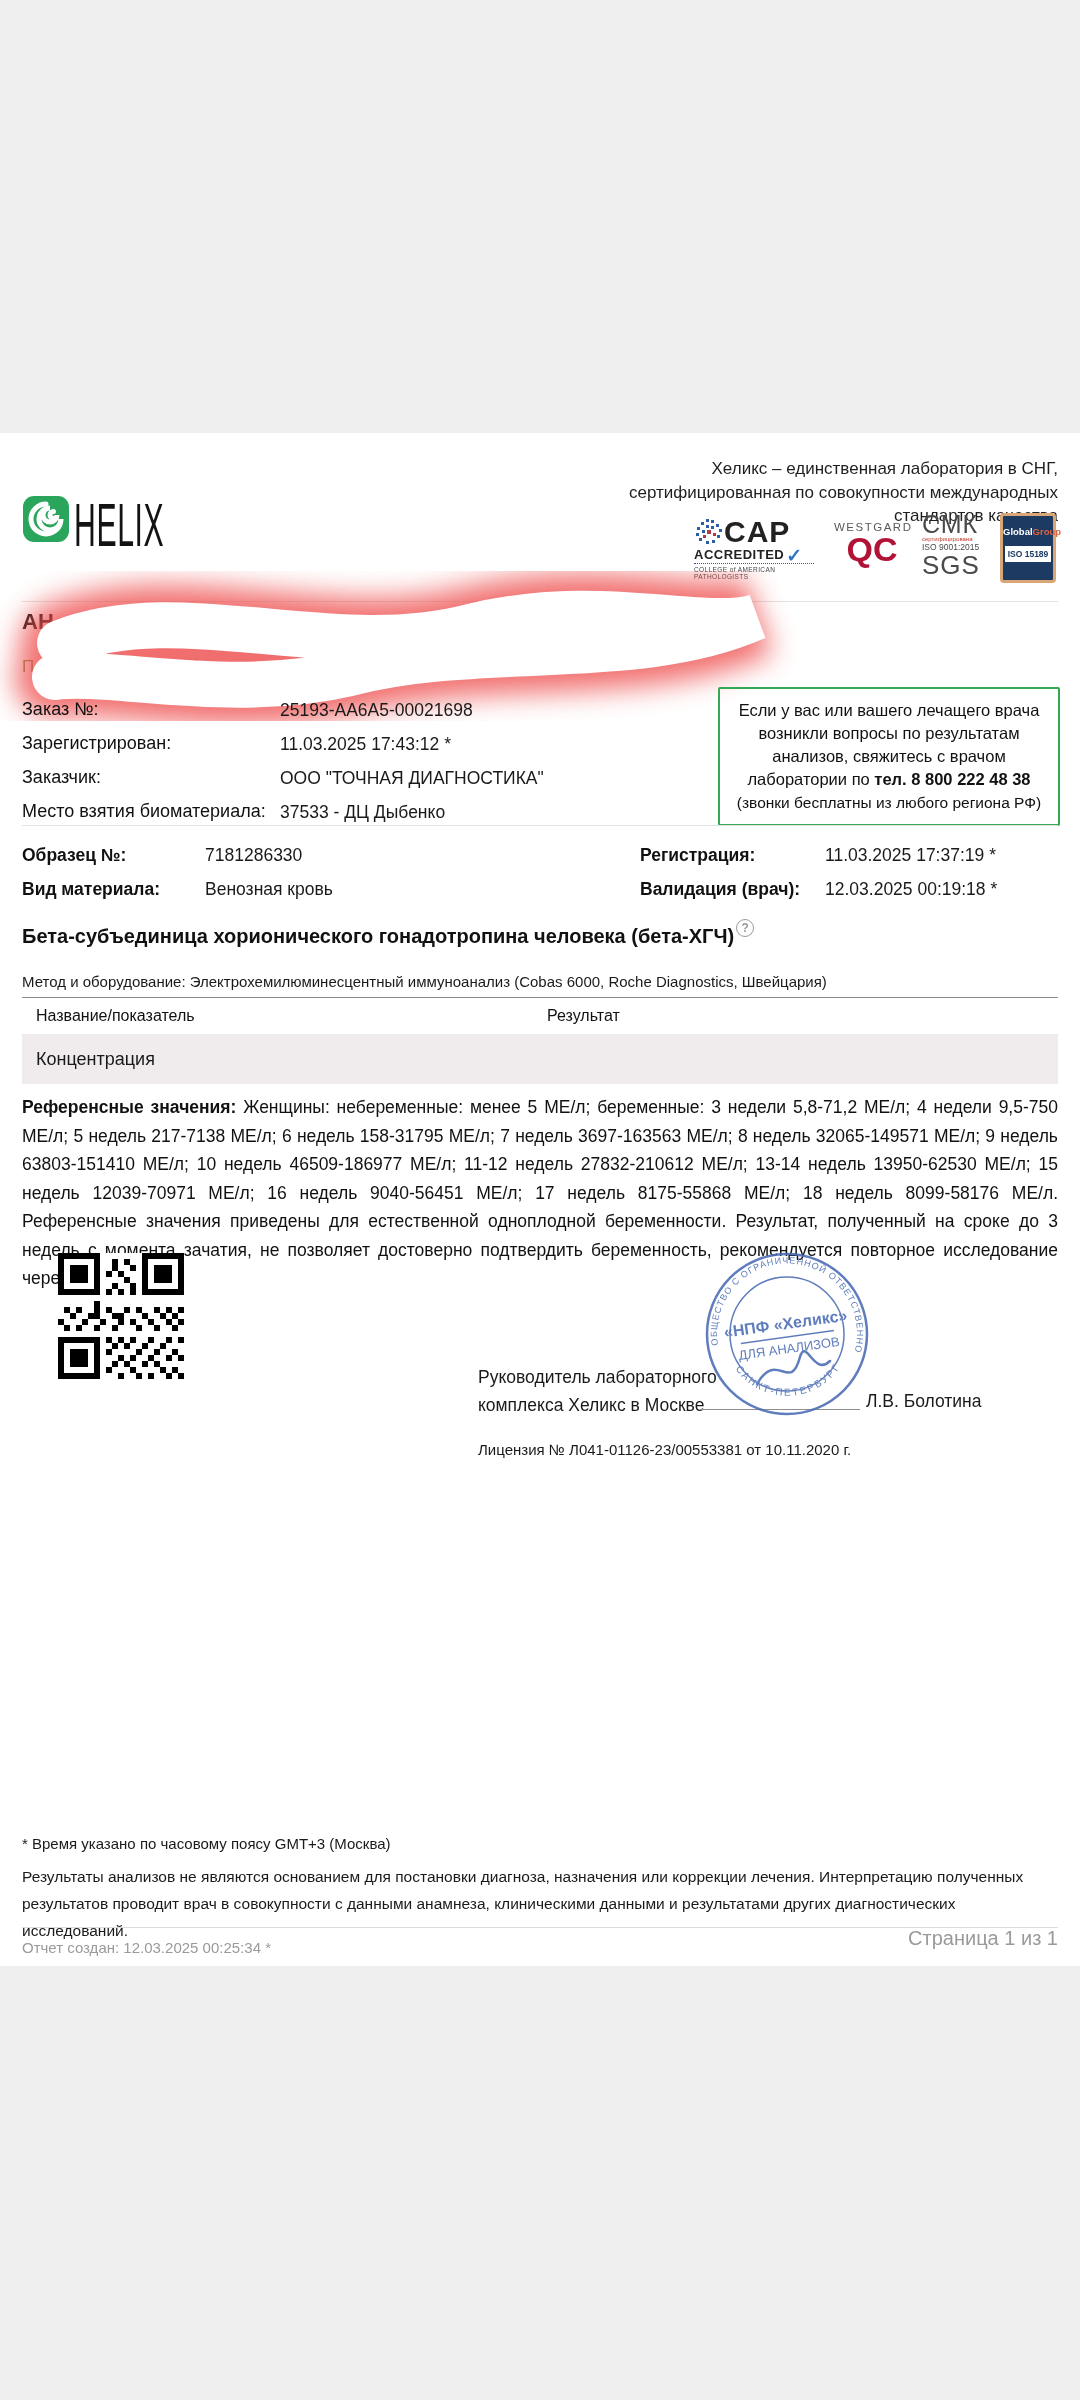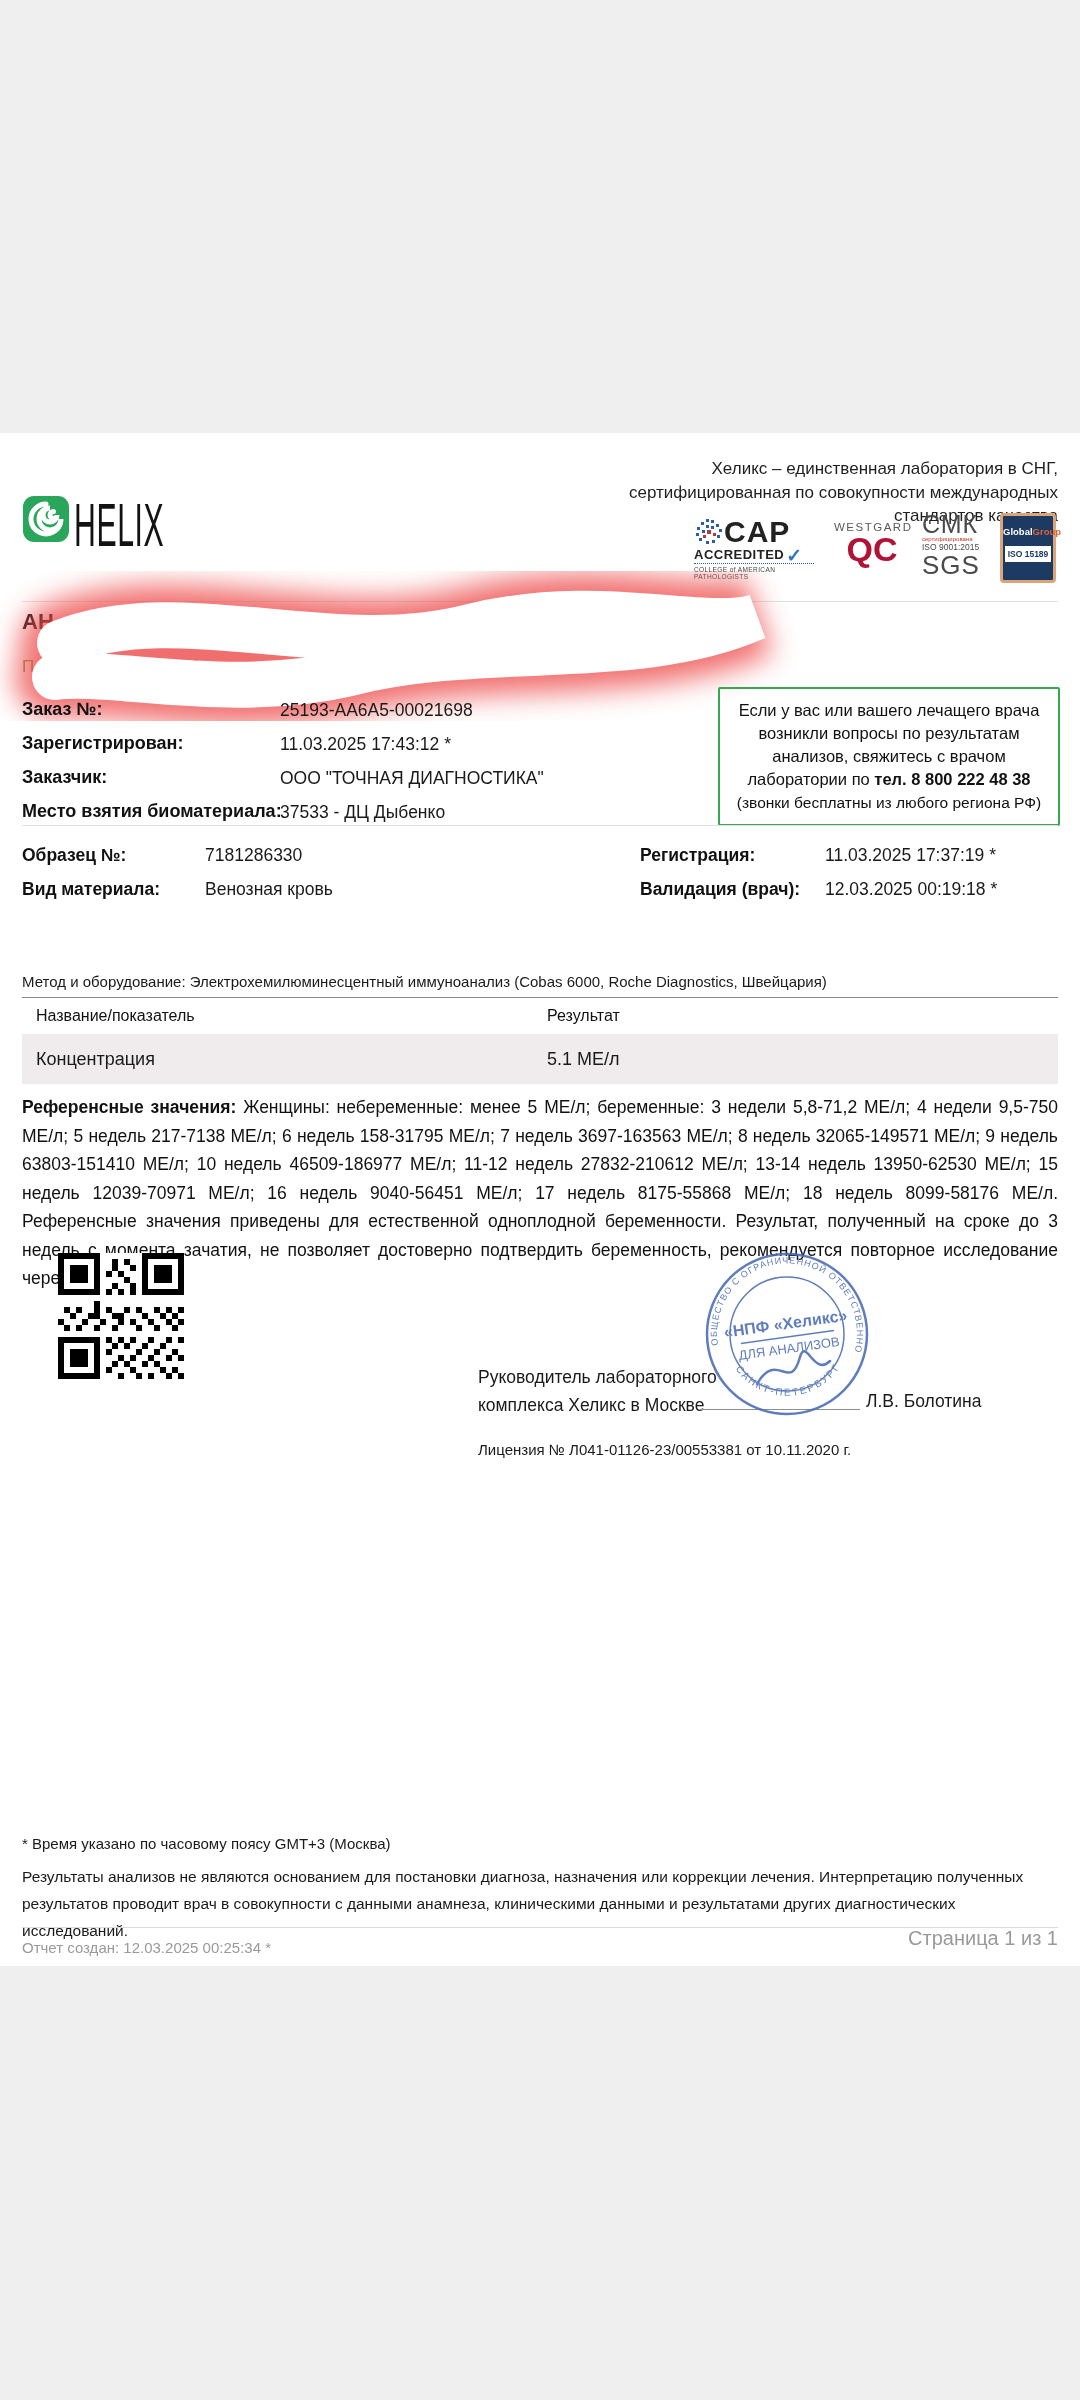--- a/index.html
+++ b/index.html
@@ -39,21 +39,21 @@
 
   .sep { left:22px; width:1036px; height:1px; background:#e2e2e2; }
 
   
   .frag-left { left:22px; top:176px; font-size:22px; font-weight:bold; color:#1a1a1a; }
   .frag-right { left:742px; top:178px; font-size:20px; color:#555; }
   .cabinet-link { left:22px; top:224px; font-size:17px; color:#7d9b52; text-decoration:none; }
   .scribble { left:0; top:138px; pointer-events:none; }
 
   
-  .order-label { left:22px; font-size:18px; font-weight:bold; color:#111; }
+  .order-label { left:22px; font-size:18px; font-weight:normal; color:#111; }
   .order-value { left:280px; font-size:17.5px; color:#1a1a1a; }
 
   .info-box { left:718px; top:254px; width:342px; min-height:124px; border:2px solid #35a853; border-radius:2px;
               padding:10px 12px; text-align:center; font-size:16.5px; line-height:23px; color:#111; }
   .info-box .small { font-size:15.5px; }
 
   
   .s-label { font-size:17.5px; font-weight:bold; color:#111;text-align:right; }
   .s-value { font-size:17.5px; color:#1a1a1a; }
 
@@ -193,30 +193,32 @@
 
     <div class="abs s-label" style="left:22px; top:412px">Образец №:</div>
     <div class="abs s-value" style="left:205px; top:412px">7181286330</div>
     <div class="abs s-label" style="left:22px; top:446px">Вид материала:</div>
     <div class="abs s-value" style="left:205px; top:446px">Венозная кровь</div>
     <div class="abs s-label" style="left:640px; top:412px">Регистрация:</div>
     <div class="abs s-value" style="left:825px; top:412px">11.03.2025 17:37:19 *</div>
     <div class="abs s-label" style="left:640px; top:446px">Валидация (врач):</div>
     <div class="abs s-value" style="left:825px; top:446px">12.03.2025 00:19:18 *</div>
 
+    <div class="abs test-title">
+      <span>Бета-субъединица хорионического гонадотропина человека (бета-ХГЧ)</span><span class="help-circle">?</span>
+    </div>
     <div class="abs method">Метод и оборудование: Электрохемилюминесцентный иммуноанализ (Cobas 6000, Roche Diagnostics, Швейцария)</div>
 
     <div class="abs rtable">
       <div class="thead">
         <div class="col-name">Название/показатель</div>
         <div class="col-res">Результат</div>
       </div>
       <div class="trow">
         <div class="col-name">Концентрация</div>
-        <div class="col-res">5.1 МЕ/л</div>
       </div>
     </div>
 
     <div class="abs reference">
       <b>Референсные значения:</b><span> Женщины: небеременные: менее 5 МЕ/л; беременные: 3 недели 5,8-71,2 МЕ/л; 4 недели 9,5-750 МЕ/л; 5 недель 217-7138 МЕ/л; 6 недель 158-31795 МЕ/л; 7 недель 3697-163563 МЕ/л; 8 недель 32065-149571 МЕ/л; 9 недель 63803-151410 МЕ/л; 10 недель 46509-186977 МЕ/л; 11-12 недель 27832-210612 МЕ/л; 13-14 недель 13950-62530 МЕ/л; 15 недель 12039-70971 МЕ/л; 16 недель 9040-56451 МЕ/л; 17 недель 8175-55868 МЕ/л; 18 недель 8099-58176 МЕ/л. Референсные значения приведены для естественной одноплодной беременности. Результат, полученный на сроке до 3 недель с момента зачатия, не позволяет достоверно подтвердить беременность, рекомендуется повторное исследование через 2-3 дня.</span>
     </div>
 
     <svg class="abs qr" width="126" height="130" viewBox="0 0 21 21" shape-rendering="crispEdges">
       <rect width="21" height="21" fill="#fff"></rect>
       <g fill="#000">

